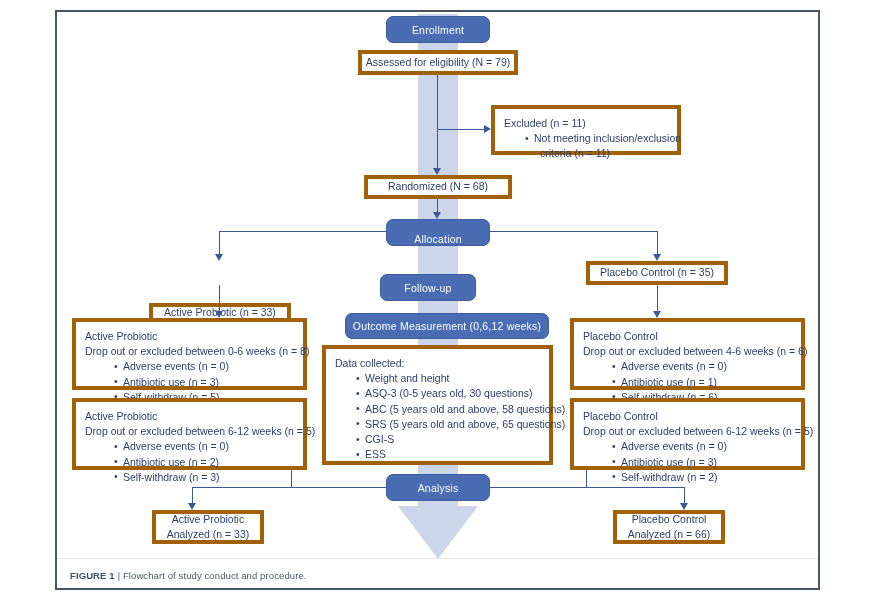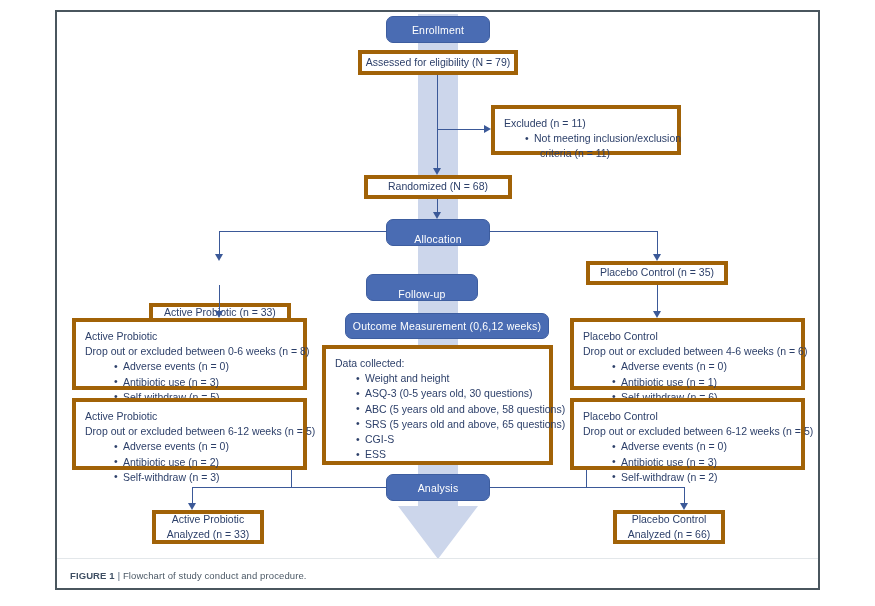--- a/index.html
+++ b/index.html
@@ -210,21 +210,21 @@
   <div class="arrowhead arrow-down" style="left:653px; top:254px;"></div>
 
   <div class="box center" style="left:149px; top:261px; width:142px; height:20px;margin-top:42px;">
     <div class="lines"><span>Active Probiotic (n = 33)</span></div>
   </div>
 
   <div class="box center" style="left:586px; top:261px; width:142px; height:24px;">
     <div class="lines"><span>Placebo Control (n = 35)</span></div>
   </div>
 
-  <div class="pill" style="left:366px; top:274px; width:112px; height:27px;align-items:flex-end;">
+  <div class="pill" style="left:380px; top:274px; width:96px; height:27px;">
     <span>Follow-up</span>
   </div>
 
   <div class="conn vline" style="left:219px; top:285px; height:28px;"></div>
   <div class="arrowhead arrow-down" style="left:215px; top:311px;"></div>
   <div class="conn vline" style="left:657px; top:285px; height:28px;"></div>
   <div class="arrowhead arrow-down" style="left:653px; top:311px;"></div>
 
   <div class="box pad" style="left:72px; top:318px; width:235px; height:72px;">
     <div class="hdr">Active Probiotic</div>

